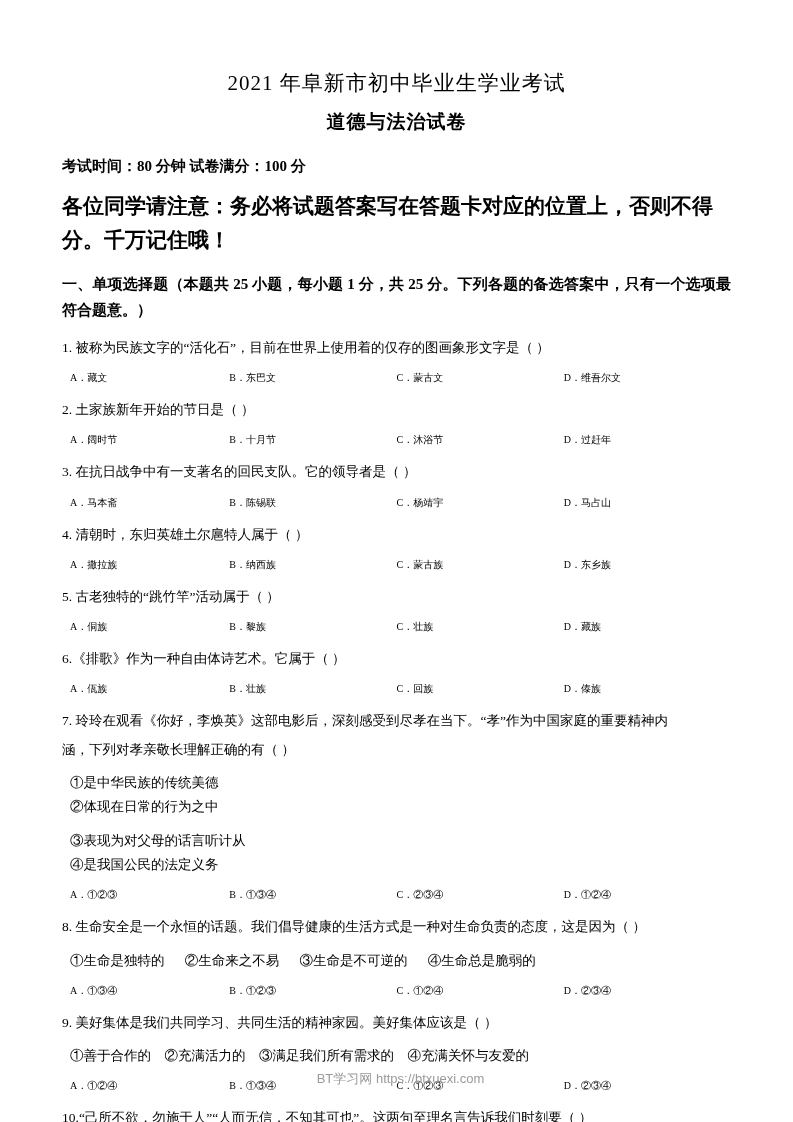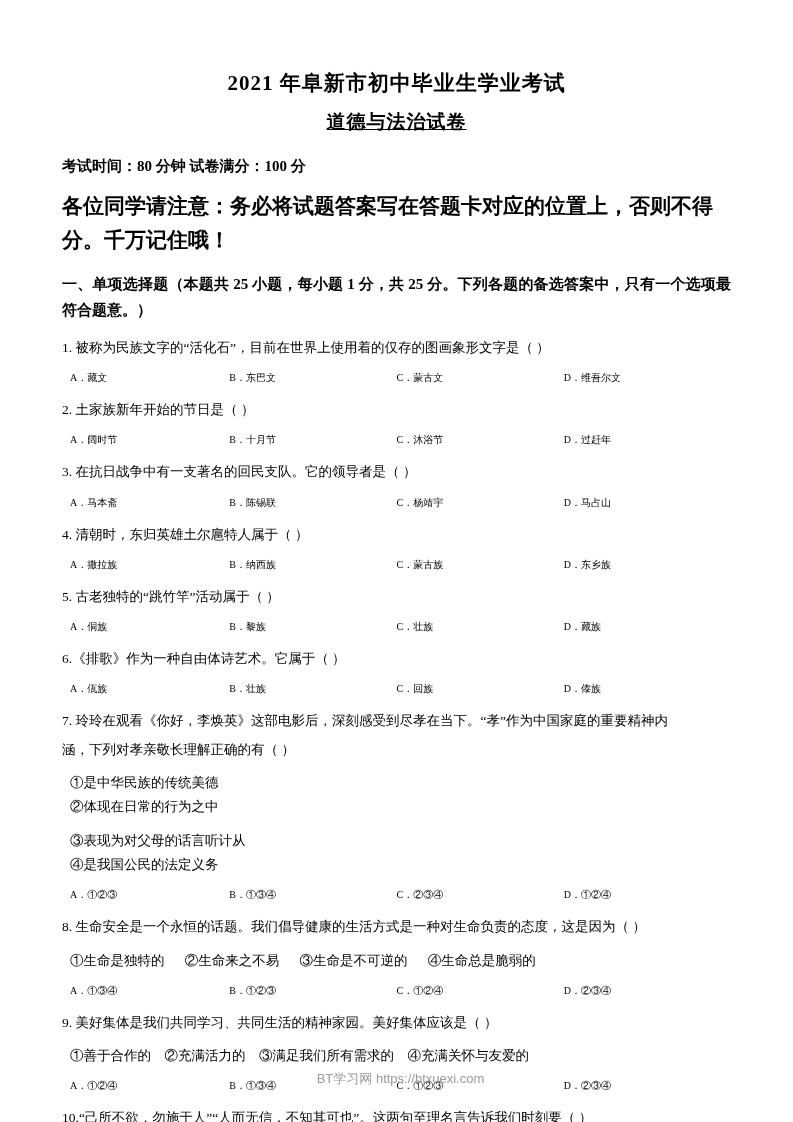--- a/index.html
+++ b/index.html
@@ -18,33 +18,32 @@
   .page {
     width: 793px;
     height: 1122px;
     box-sizing: border-box;
     padding: 52px 62px 0 62px;
     position: relative;
   }
   .title-main {
     text-align: center;
     font-size: 21px;
-    font-weight: bold;
+    font-weight: normal;
     letter-spacing: 1px;
     margin: 16px 0 0 0;
     line-height: 1.5;
   }
   .title-sub {
     text-align: center;
     font-size: 19px;
     font-weight: bold;
     letter-spacing: 1px;
     margin: 8px 0 0 0;
     line-height: 1.5;
-    text-decoration: underline;
   }
   .meta-line {
     font-size: 15px;
     font-weight: bold;
     margin: 18px 0 0 0;
     line-height: 1.6;
   }
   .notice-line {
     font-size: 21px;
     font-weight: bold;

